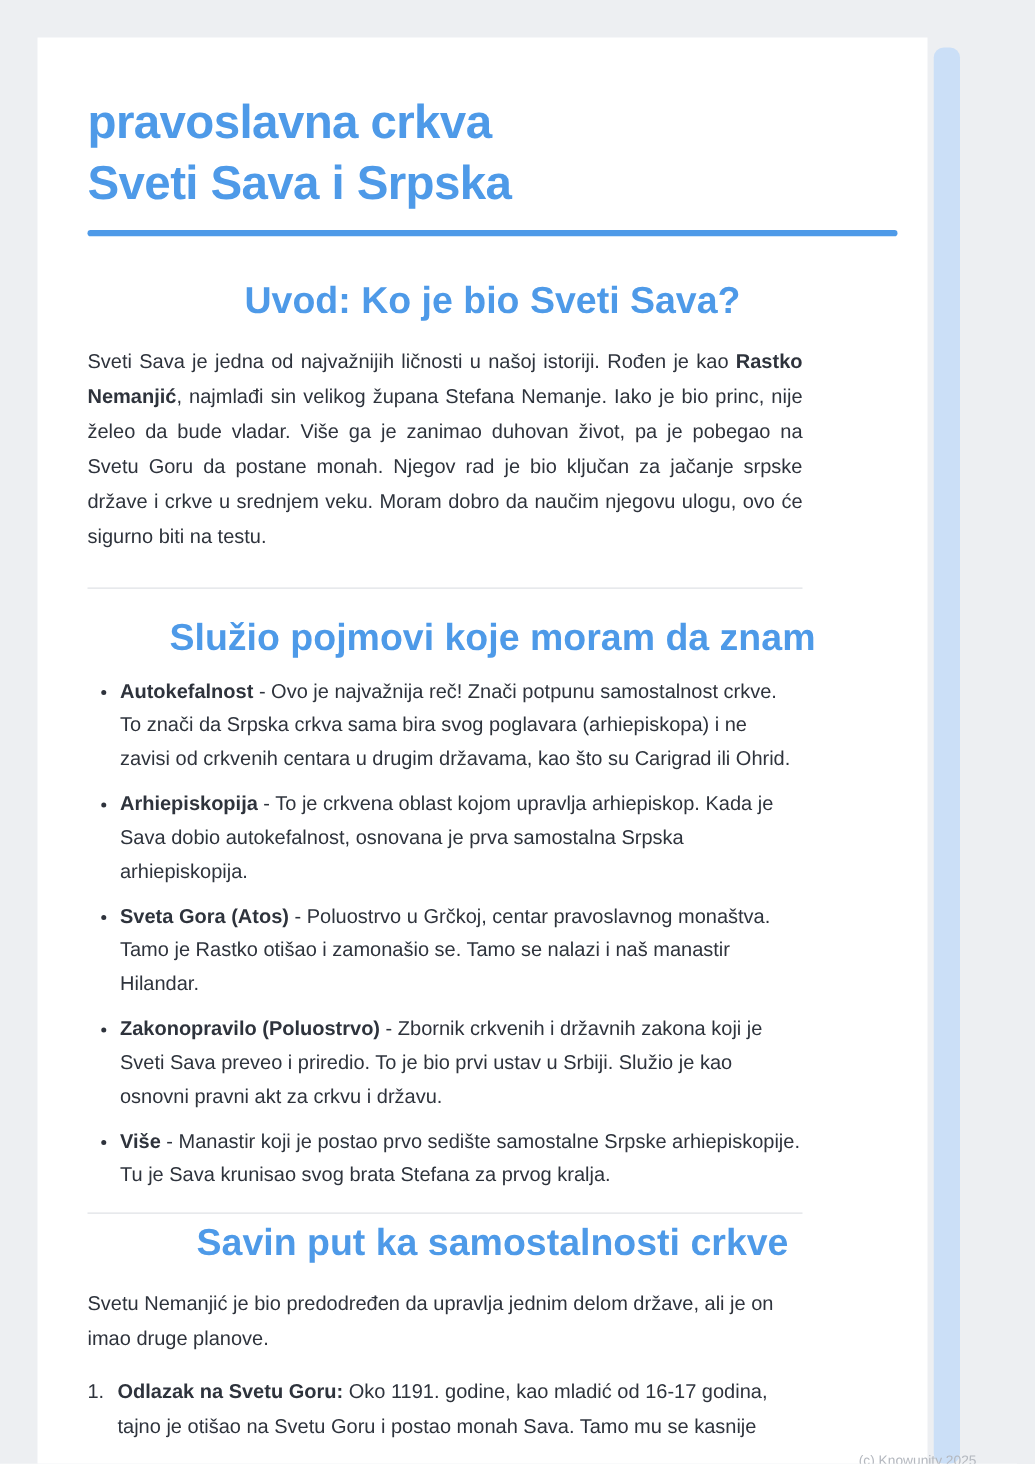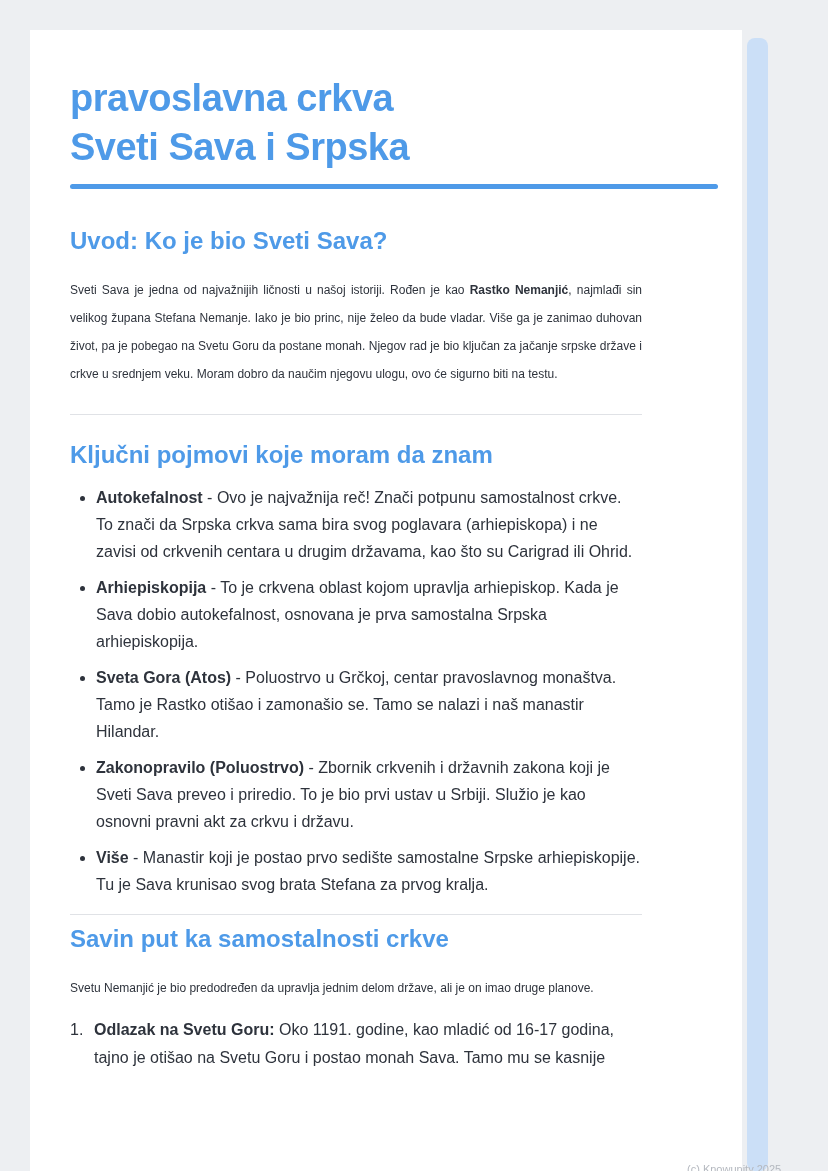--- a/index.html
+++ b/index.html
@@ -29,31 +29,32 @@
   }
   h1 .t-line { display: block; }
   .title-rule {
     margin-top: 12px;
     width: 648px; height: 5px;
     border-radius: 3px;
     background: var(--accent, #4e9ae8);
   }
   h2 {
     color: var(--accent, #4e9ae8);
-    font-size: 24px;
+    font-size: 30px;
     font-weight: 700;
     line-height: 27px;
+    text-align: center;
   }
   .h2-intro { margin-top: 38px; }
   .h2-terms { margin-top: 26px; }
   .h2-path  { margin-top: 10px; }
   .body-text {
     margin-top: 22px;
     width: 572px;
-    font-size: 12px;
+    font-size: 16px;
     line-height: 28px;
   }
   .justify { text-align: justify; }
   strong { font-weight: 700; }
   .divider {
     border: none;
     border-top: 1px solid var(--divider, #e0e2e6);
     width: 572px;
     margin-top: 26px;
   }
@@ -110,21 +111,21 @@
       <span class="t-line">pravoslavna crkva</span>
       <span class="t-line">Sveti Sava i Srpska</span>
     </h1>
     <div class="title-rule"></div>
 
     <h2 class="h2-intro">Uvod: Ko je bio Sveti Sava?</h2>
     <p class="body-text justify"><span>Sveti Sava je jedna od najvažnijih ličnosti u našoj istoriji. Rođen je kao </span><strong>Rastko Nemanjić</strong><span>, najmlađi sin velikog župana Stefana Nemanje. Iako je bio princ, nije želeo da bude vladar. Više ga je zanimao duhovan život, pa je pobegao na Svetu Goru da postane monah. Njegov rad je bio ključan za jačanje srpske države i crkve u srednjem veku. Moram dobro da naučim njegovu ulogu, ovo će sigurno biti na testu.</span></p>
 
     <hr class="divider">
 
-    <h2 class="h2-terms">Ključni pojmovi koje moram da znam</h2>
+    <h2 class="h2-terms">Služio pojmovi koje moram da znam</h2>
     <ul class="terms">
       <li><strong>Autokefalnost</strong><span> - Ovo je najvažnija reč! Znači potpunu samostalnost crkve. To znači da Srpska crkva sama bira svog poglavara (arhiepiskopa) i ne zavisi od crkvenih centara u drugim državama, kao što su Carigrad ili Ohrid.</span></li>
       <li><strong>Arhiepiskopija</strong><span> - To je crkvena oblast kojom upravlja arhiepiskop. Kada je Sava dobio autokefalnost, osnovana je prva samostalna Srpska arhiepiskopija.</span></li>
       <li><strong>Sveta Gora (Atos)</strong><span> - Poluostrvo u Grčkoj, centar pravoslavnog monaštva. Tamo je Rastko otišao i zamonašio se. Tamo se nalazi i naš manastir Hilandar.</span></li>
       <li><strong>Zakonopravilo (Poluostrvo)</strong><span> - Zbornik crkvenih i državnih zakona koji je Sveti Sava preveo i priredio. To je bio prvi ustav u Srbiji. Služio je kao osnovni pravni akt za crkvu i državu.</span></li>
       <li><strong>Više</strong><span> - Manastir koji je postao prvo sedište samostalne Srpske arhiepiskopije. Tu je Sava krunisao svog brata Stefana za prvog kralja.</span></li>
     </ul>
 
     <hr class="divider div-2">
 

